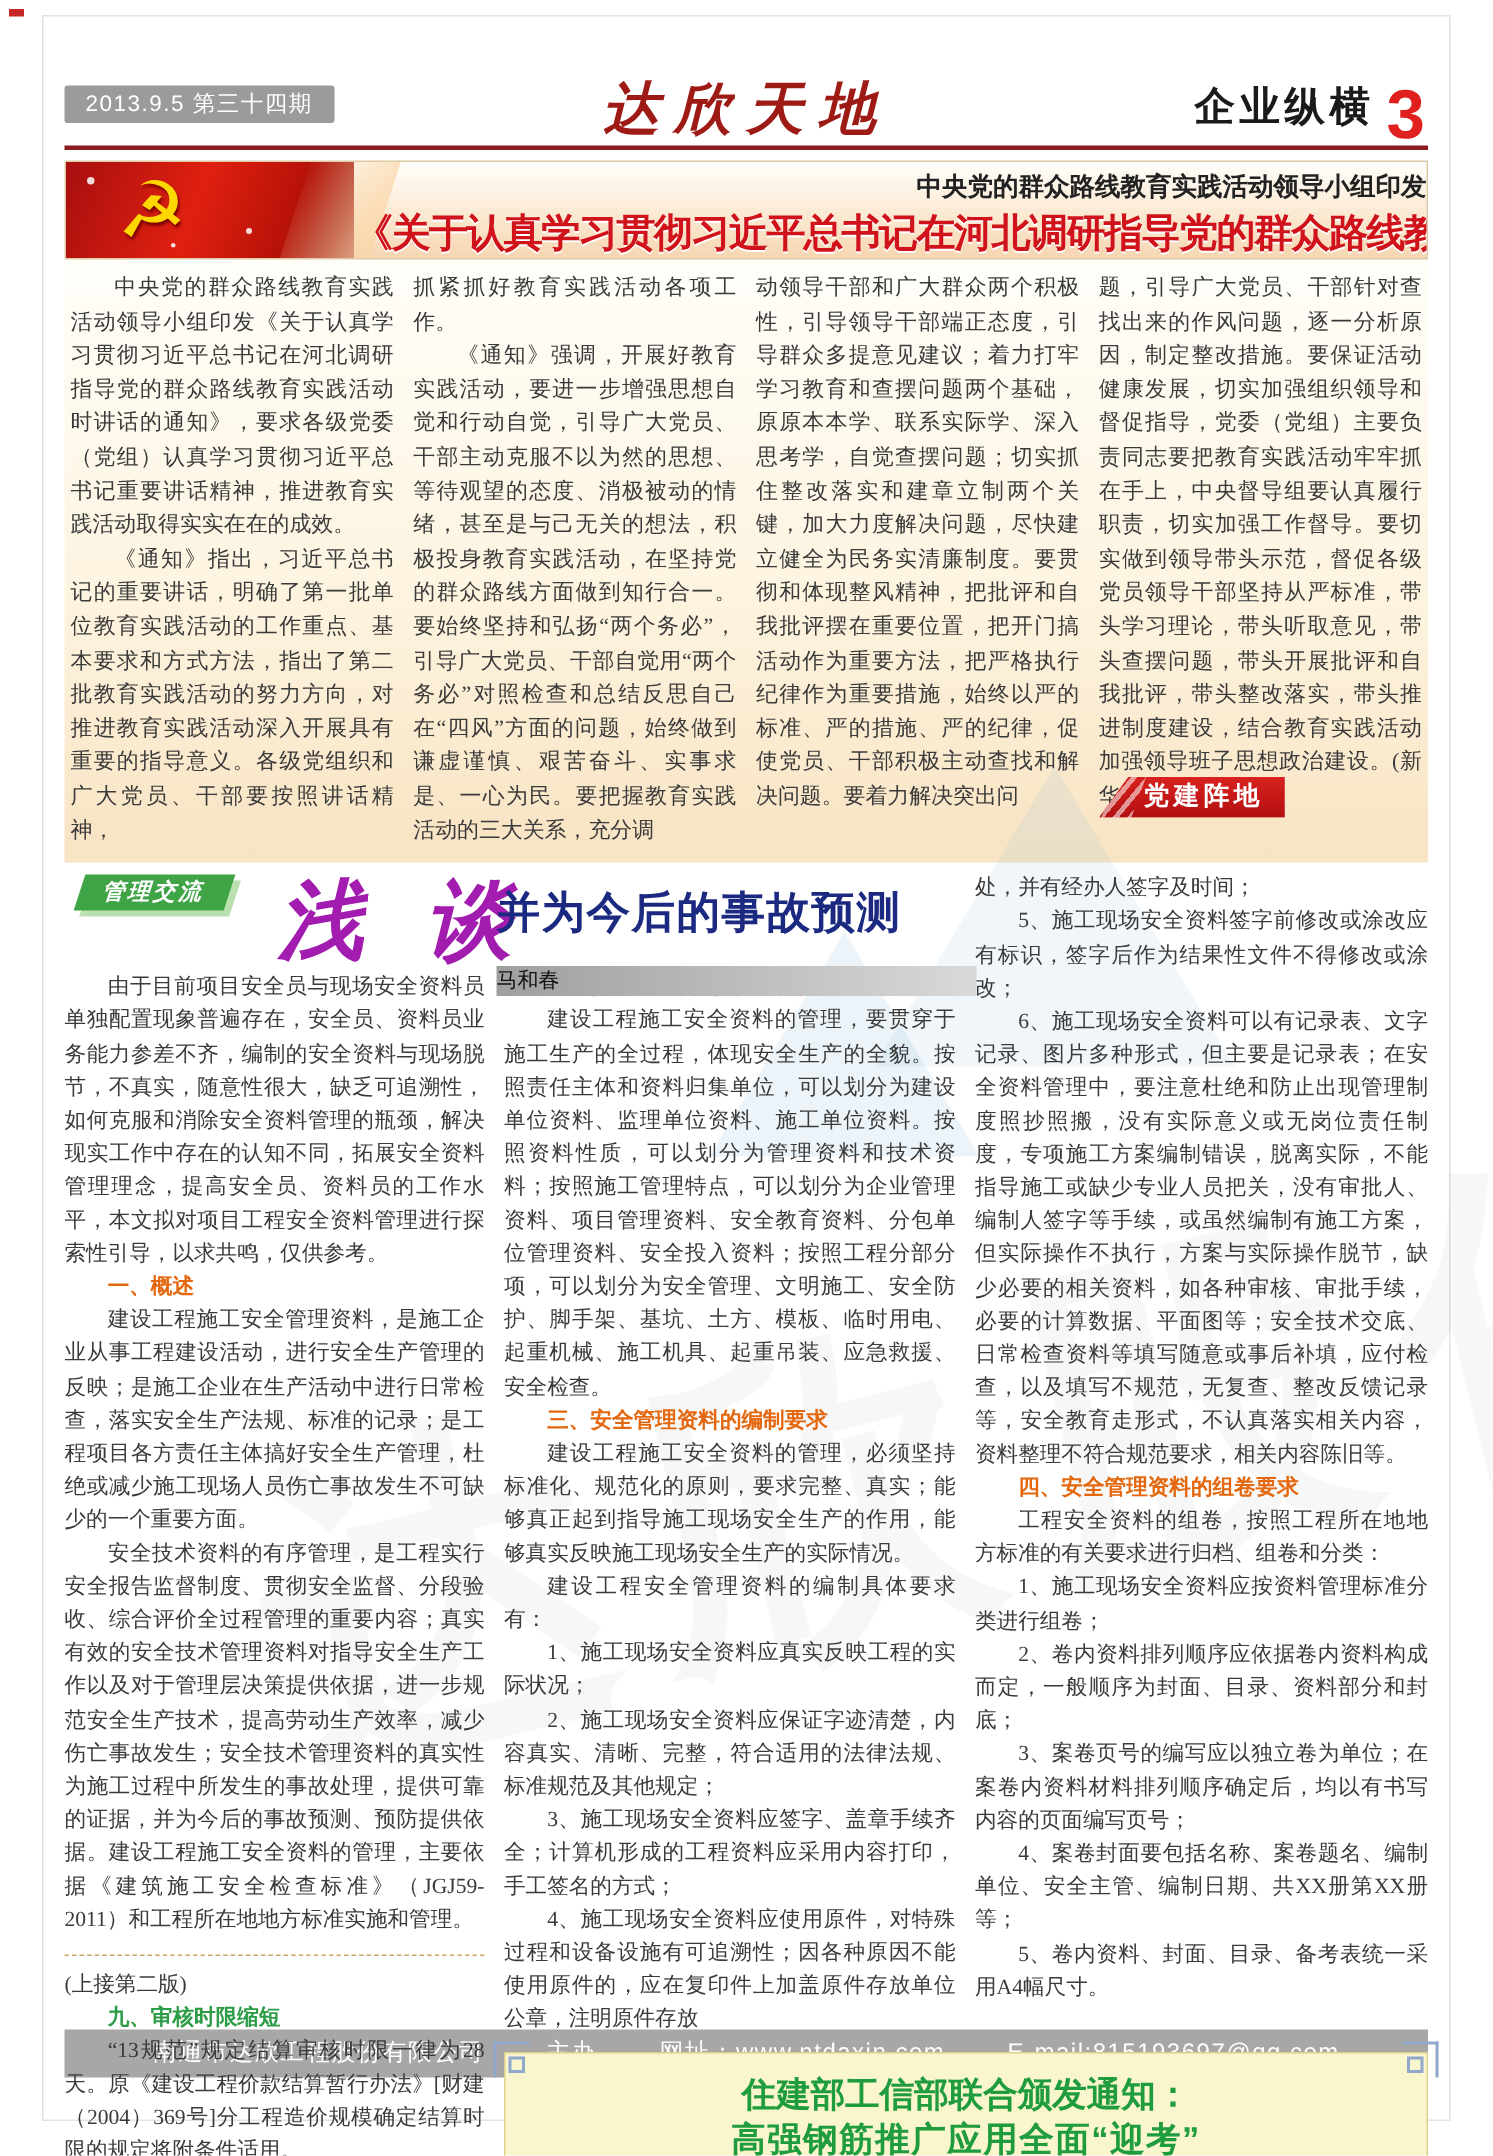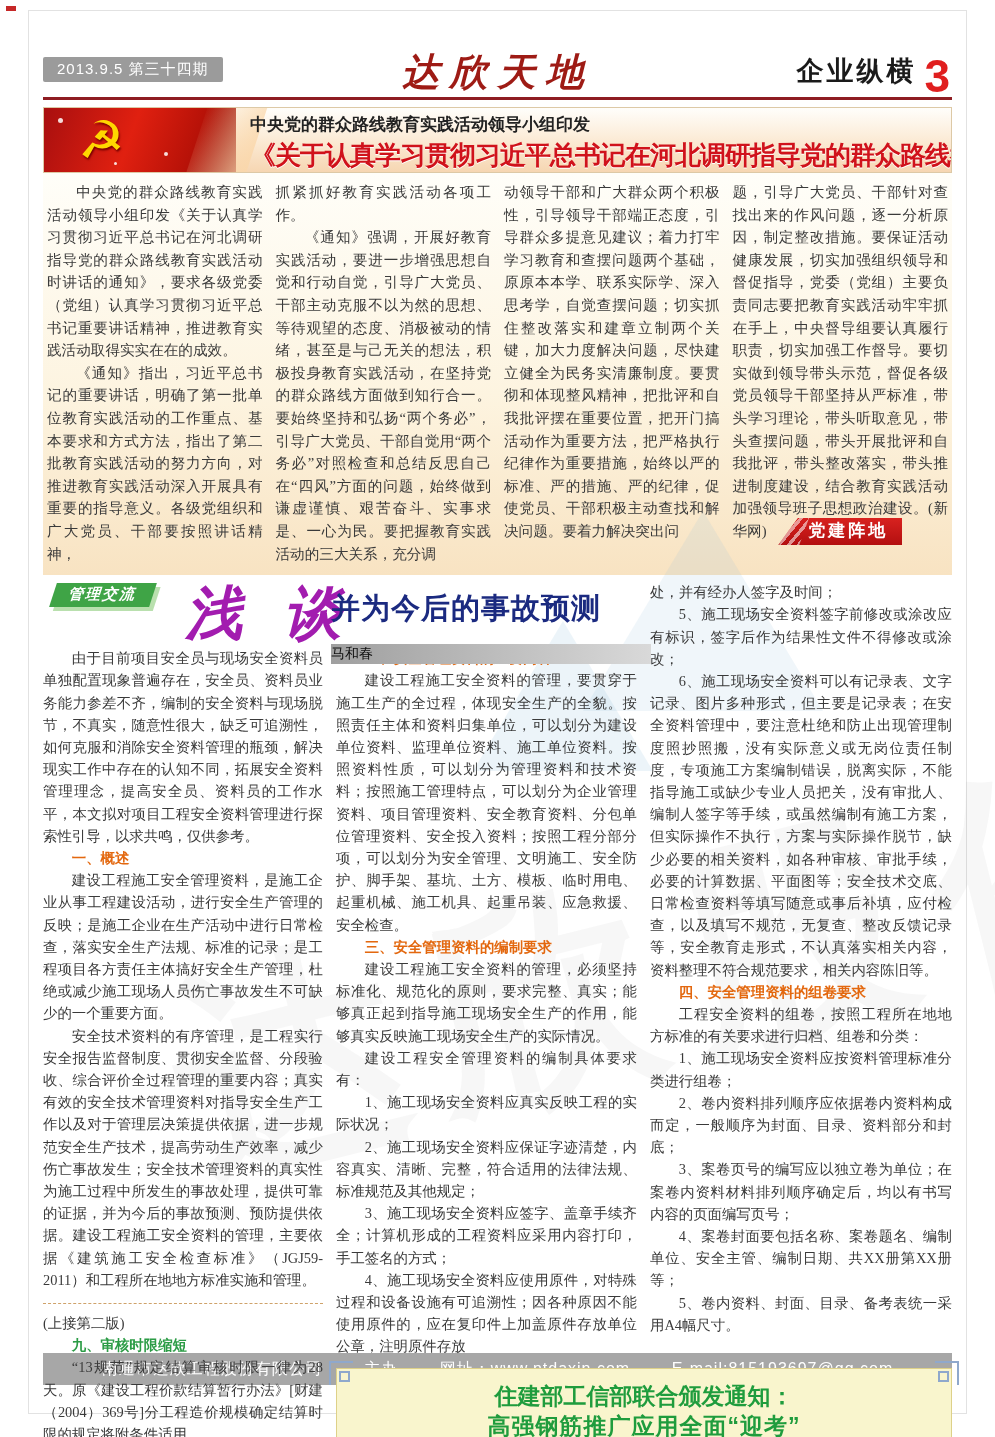--- a/index.html
+++ b/index.html
@@ -17,31 +17,31 @@
   .section-title { font-size:27px; font-weight:bold; color:#1a1a1a; font-family:"Liberation Sans","DejaVu Sans",sans-serif; letter-spacing:3px; vertical-align:top; line-height:44px; }
   .page-num { font-size:46px; font-weight:bold; color:#e01f1f; font-family:"Liberation Sans","DejaVu Sans",sans-serif; margin-left:8px; }
   .hdr-rule { border-top:3px solid #8e1d22; margin-bottom:7px; }
 
   
   .banner { position:relative; height:66px; border:1px solid #ddc9a6; background:linear-gradient(180deg,#fffefb 0%,#fbe9d2 55%,#f6d6b2 100%); overflow:hidden; }
   .flag { position:absolute; left:0; top:0; width:192px; height:100%; background:linear-gradient(110deg,#a80f0f 0%,#e02010 45%,#b81208 75%,#8f0a06 100%); }
   .flag::after { content:""; position:absolute; right:-22px; top:-10px; width:60px; height:120%; background:linear-gradient(100deg,rgba(255,230,200,.0),rgba(250,215,170,.85)); transform:skewX(-18deg); }
   .emblem { position:absolute; left:34px; top:2px; font-size:52px; color:#ffd700; text-shadow:1px 2px 2px #7a0000; }
   .spark { position:absolute; background:#fff; border-radius:50%; opacity:.85; }
-  .banner-text { position:absolute; left:192px; right:0; top:0; bottom:0; text-align:left;padding-left:14px; }
+  .banner-text { position:absolute; left:192px; right:0; top:0; bottom:0; text-align:right; }
   .kicker { font-family:"Liberation Sans","DejaVu Sans",sans-serif; font-weight:bold; font-size:17px; color:#222; margin-top:5px; }
   .banner-title { font-family:"Liberation Sans","DejaVu Sans",sans-serif; font-weight:bold; font-size:26px; color:#d0121b; letter-spacing:-1px; margin-top:2px; text-shadow:0 1px 0 #fff; white-space:nowrap; }
 
   
   .art1 { display:flex; gap:13px; background:linear-gradient(180deg,#fffef9 0%,#fdf4e0 55%,#f8e3c2 100%); padding:8px 4px 10px; }
   .a1col { width:221px; font-size:14.6px; line-height:22.6px; text-align:justify; }
   .a1col p.ind { text-indent:2em; }
   .badge-red { display:inline-block; background:linear-gradient(180deg,#d8221f,#b30f10); color:#fff; font-family:"Liberation Sans","DejaVu Sans",sans-serif; font-weight:bold; font-size:17px; letter-spacing:3px; padding:2px 14px 3px 30px; clip-path:polygon(20px 0,100% 0,100% 100%,0 100%); position:relative; }
   .badge-red i { position:absolute; left:6px; top:0; bottom:0; width:20px; background:repeating-linear-gradient(115deg,rgba(255,255,255,.55) 0 4px,rgba(255,255,255,0) 4px 9px); transform:skewX(-20deg); }
-  .badge-row { text-align:center; margin-top:-25px; }
+  .badge-row { text-align:left; margin-top:-25px; }
 
   
   .art2 { position:relative; display:flex; gap:13px; margin-top:6px; }
   .wm-tri { position:absolute; width:0; height:0; border-style:solid; opacity:.5; }
   .wm-text { position:absolute; left:120px; top:230px; font-size:230px; color:rgba(120,120,120,.06); font-weight:bold; transform:rotate(-14deg); letter-spacing:30px; pointer-events:none; white-space:nowrap; }
   .art2-header { position:absolute; left:0; top:0; width:640px; height:78px; z-index:3; }
   .label-green { position:absolute; left:10px; top:2px; transform:skewX(-18deg); background:#3fa446; color:#fff; font-family:"Liberation Sans","DejaVu Sans",sans-serif; font-weight:bold; font-size:15px; padding:2px 16px 3px; box-shadow:5px 4px 0 #b9e0ae; letter-spacing:2px; }
   .qiantan { position:absolute; left:142px; top:-6px; color:#a21caf; font-size:58px; font-weight:bold; font-style:italic; letter-spacing:10px; font-family:"DejaVu Serif","Liberation Serif",serif; }
   .t-group { position:absolute; left:288px; top:8px; width:340px; }
   .t-main { font-family:"Liberation Sans","DejaVu Sans",sans-serif; font-weight:bold; font-size:29px; color:#1b2a80; letter-spacing:1px; }

